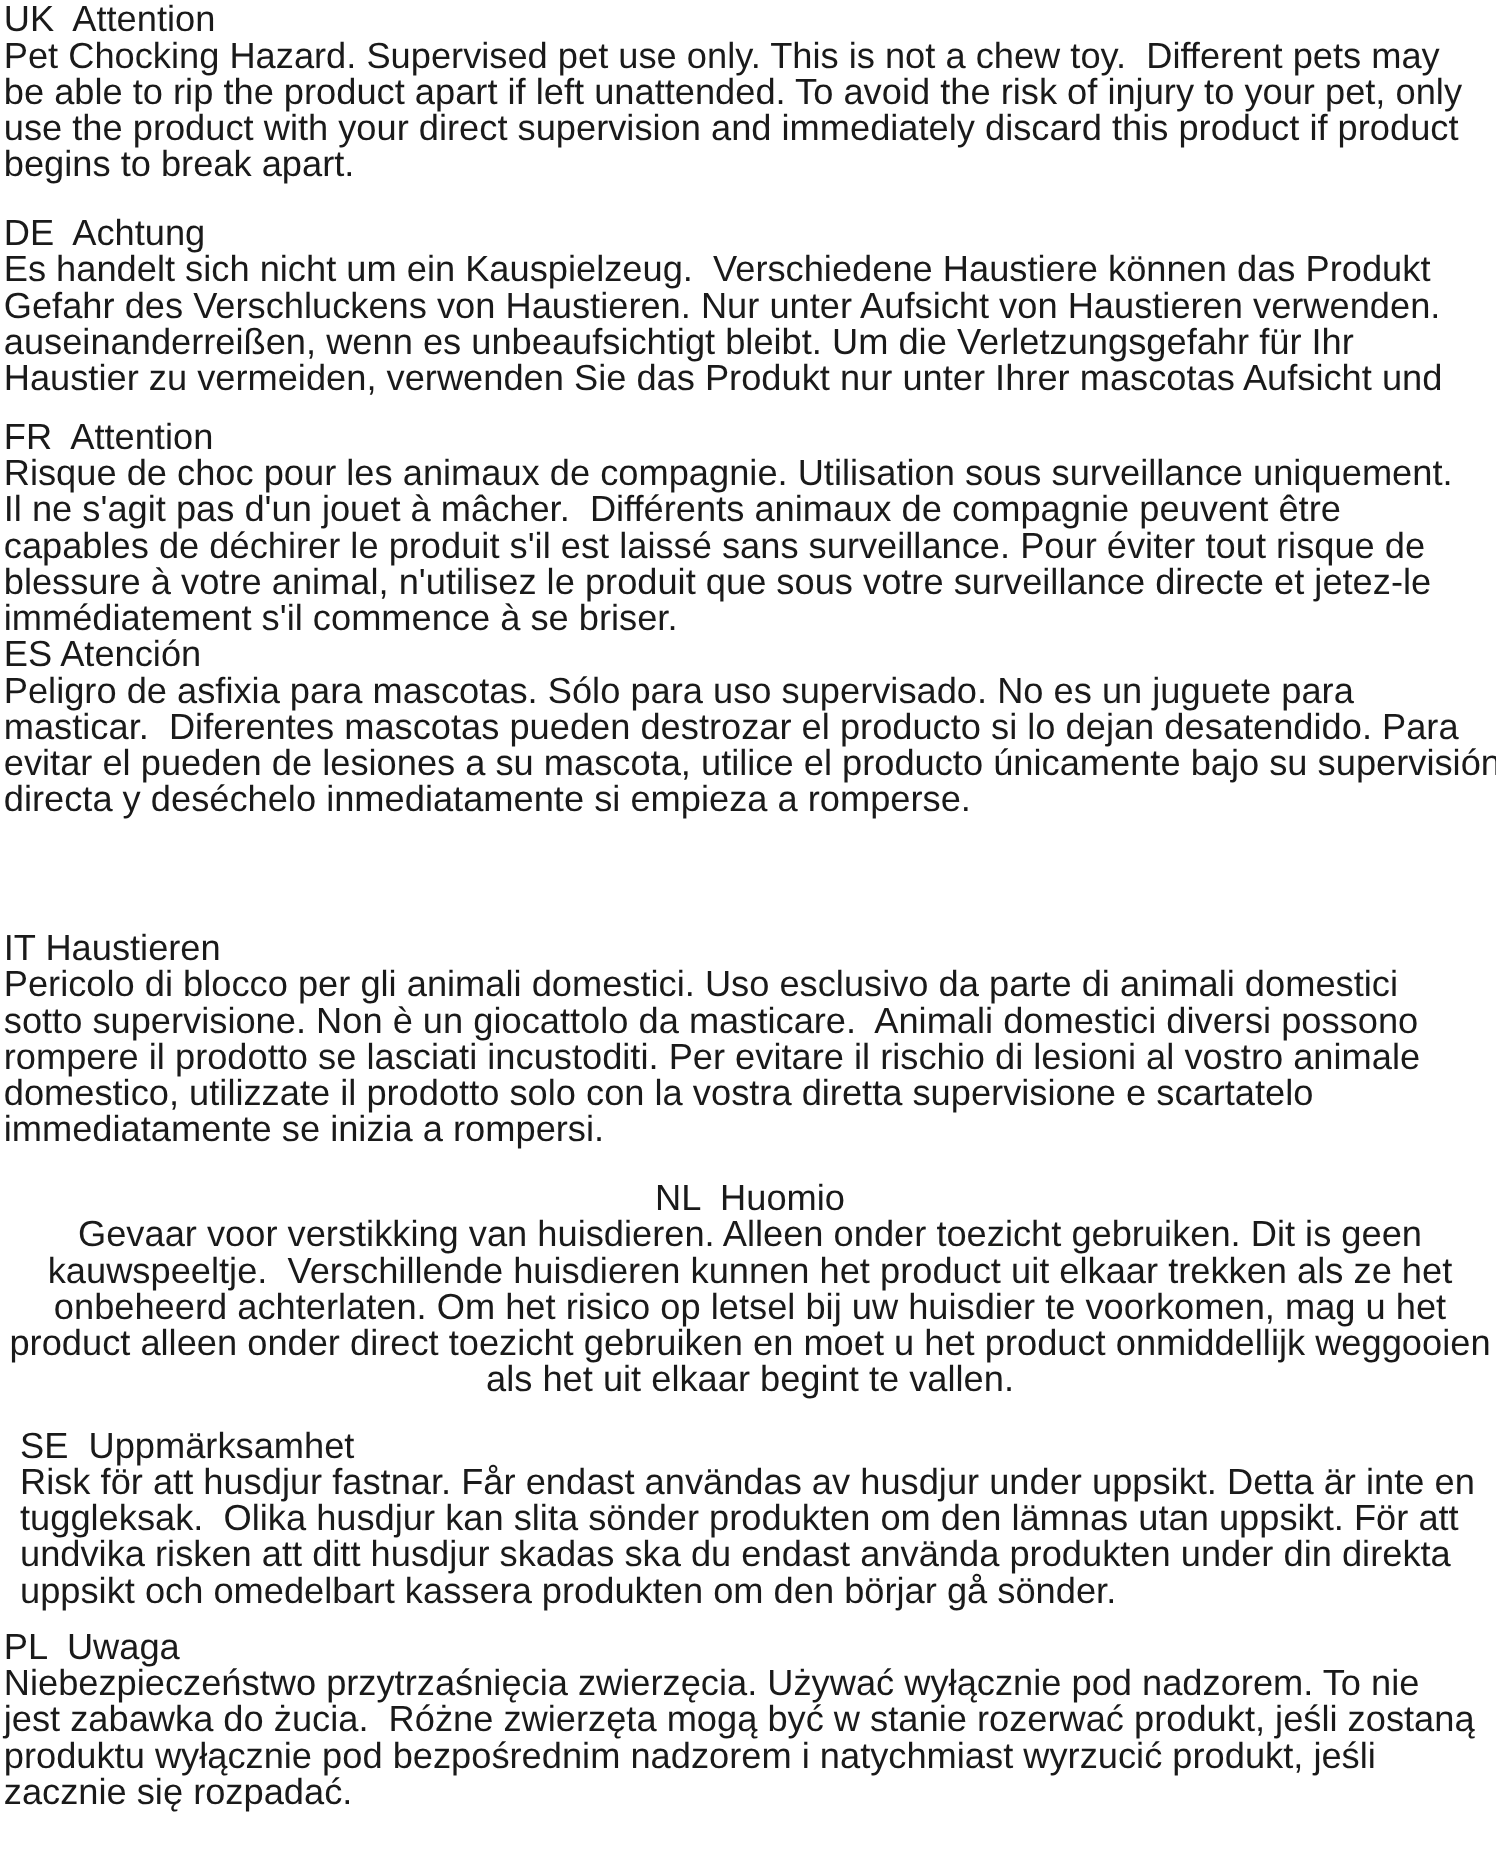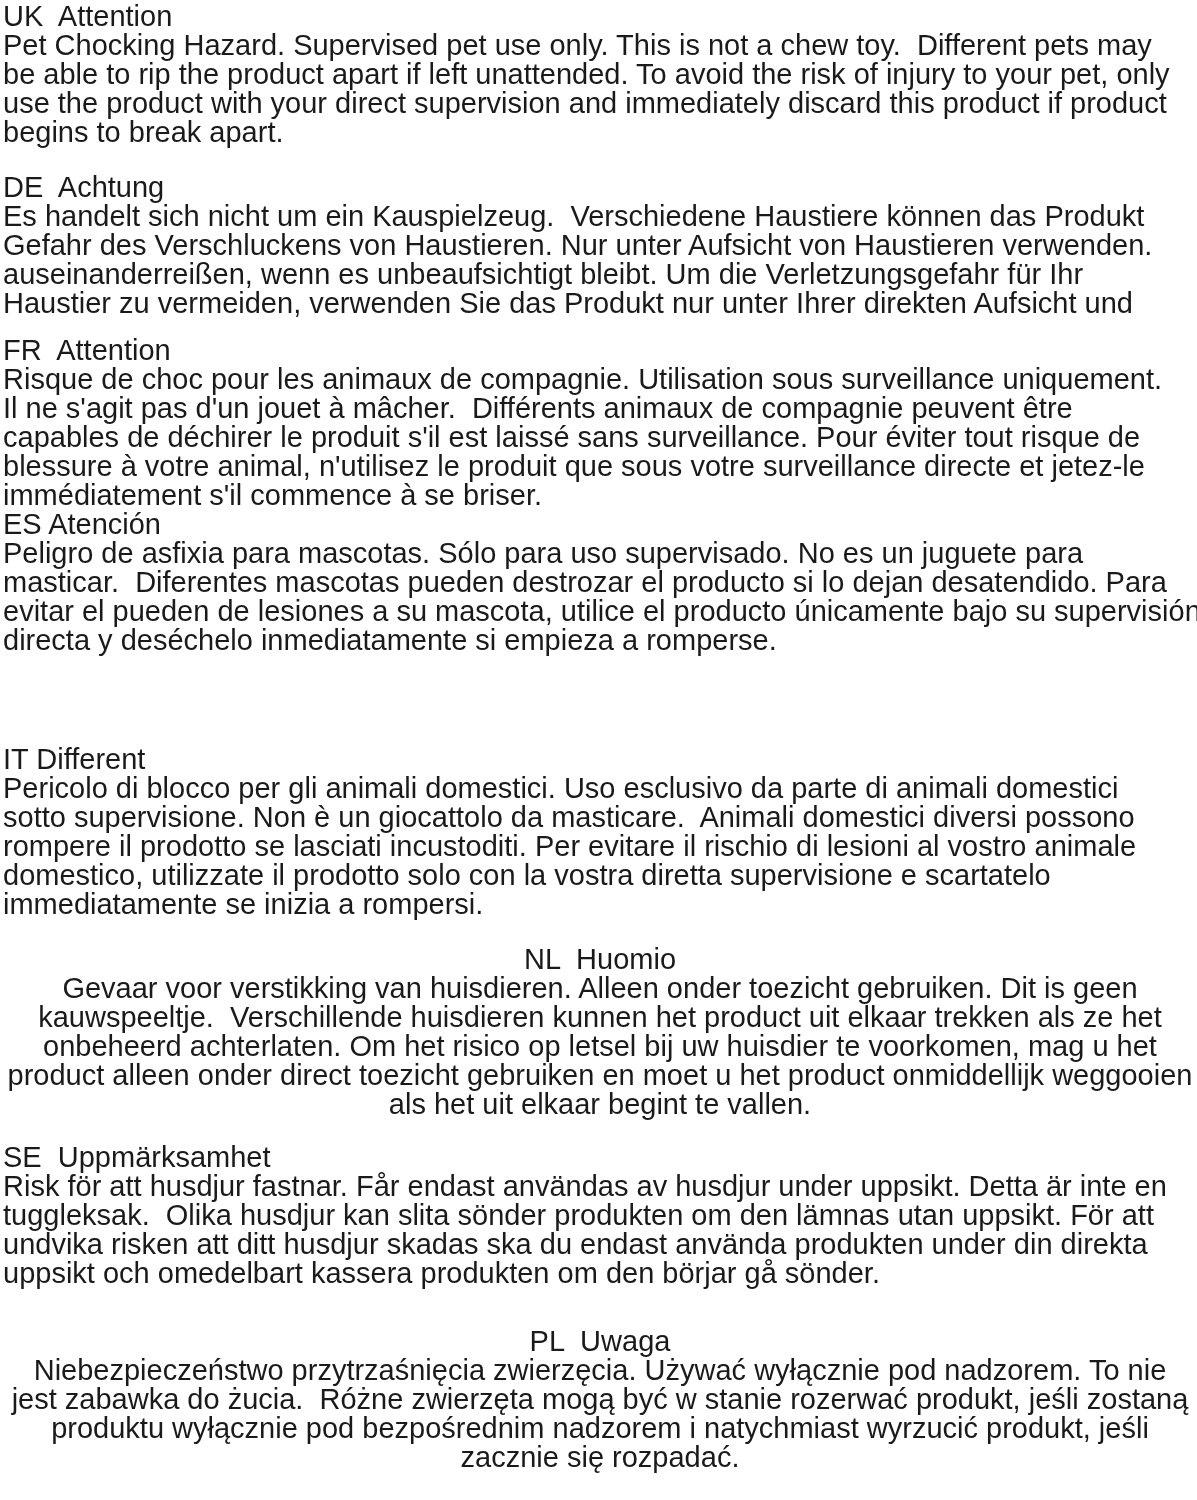--- a/index.html
+++ b/index.html
@@ -19,62 +19,62 @@
     white-space: pre;
     font-weight: 400;
   }
   h2.line { font-weight: 400; }
   section { margin-top: 0; }
   section:nth-of-type(2) { margin-top: 26px; } 
   section:nth-of-type(3) { margin-top: 18px; } 
   section:nth-of-type(4) { margin-top: 0; } 
   section:nth-of-type(5) { margin-top: 90px; } 
   section:nth-of-type(6) { margin-top: 26px; text-align: center; } 
-  section:nth-of-type(7) { margin-top: 24px; } 
-  section:nth-of-type(8) { margin-top: 39px; text-align: center; } 
+  section:nth-of-type(7) { margin-top: 24px; margin-left: 13px; } 
+  section:nth-of-type(8) { margin-top: 16px; } 
 </style>
 </head>
 <body style="background: rgb(255, 255, 255); color: rgb(26, 26, 26);">
 
 <main>
   <section class="lang-section">
     <h2 class="line">UK  Attention</h2>
   <div class="line">Pet Chocking Hazard. Supervised pet use only. This is not a chew toy.  Different pets may</div>
       <div class="line">be able to rip the product apart if left unattended. To avoid the risk of injury to your pet, only</div>
       <div class="line">use the product with your direct supervision and immediately discard this product if product</div>
       <div class="line">begins to break apart.</div>
     </section>
 
   <section class="lang-section">
     <h2 class="line">DE  Achtung</h2>
   <div class="line">Es handelt sich nicht um ein Kauspielzeug.  Verschiedene Haustiere können das Produkt</div>
       <div class="line">Gefahr des Verschluckens von Haustieren. Nur unter Aufsicht von Haustieren verwenden.</div>
       <div class="line">auseinanderreißen, wenn es unbeaufsichtigt bleibt. Um die Verletzungsgefahr für Ihr</div>
-      <div class="line">Haustier zu vermeiden, verwenden Sie das Produkt nur unter Ihrer direkten Aufsicht und</div>
+      <div class="line">Haustier zu vermeiden, verwenden Sie das Produkt nur unter Ihrer mascotas Aufsicht und</div>
     </section>
 
   <section class="lang-section">
     <h2 class="line">FR  Attention</h2>
   <div class="line">Risque de choc pour les animaux de compagnie. Utilisation sous surveillance uniquement.</div>
       <div class="line">Il ne s'agit pas d'un jouet à mâcher.  Différents animaux de compagnie peuvent être</div>
       <div class="line">capables de déchirer le produit s'il est laissé sans surveillance. Pour éviter tout risque de</div>
       <div class="line">blessure à votre animal, n'utilisez le produit que sous votre surveillance directe et jetez-le</div>
       <div class="line">immédiatement s'il commence à se briser.</div>
     </section>
 
   <section class="lang-section">
     <h2 class="line">ES Atención</h2>
   <div class="line">Peligro de asfixia para mascotas. Sólo para uso supervisado. No es un juguete para</div>
       <div class="line">masticar.  Diferentes mascotas pueden destrozar el producto si lo dejan desatendido. Para</div>
       <div class="line">evitar el pueden de lesiones a su mascota, utilice el producto únicamente bajo su supervisión</div>
       <div class="line">directa y deséchelo inmediatamente si empieza a romperse.</div>
     </section>
 
   <section class="lang-section">
-    <h2 class="line">IT Different</h2>
+    <h2 class="line">IT Haustieren</h2>
   <div class="line">Pericolo di blocco per gli animali domestici. Uso esclusivo da parte di animali domestici</div>
       <div class="line">sotto supervisione. Non è un giocattolo da masticare.  Animali domestici diversi possono</div>
       <div class="line">rompere il prodotto se lasciati incustoditi. Per evitare il rischio di lesioni al vostro animale</div>
       <div class="line">domestico, utilizzate il prodotto solo con la vostra diretta supervisione e scartatelo</div>
       <div class="line">immediatamente se inizia a rompersi.</div>
     </section>
 
   <section class="lang-section">
     <h2 class="line">NL  Huomio</h2>
   <div class="line">Gevaar voor verstikking van huisdieren. Alleen onder toezicht gebruiken. Dit is geen</div>

